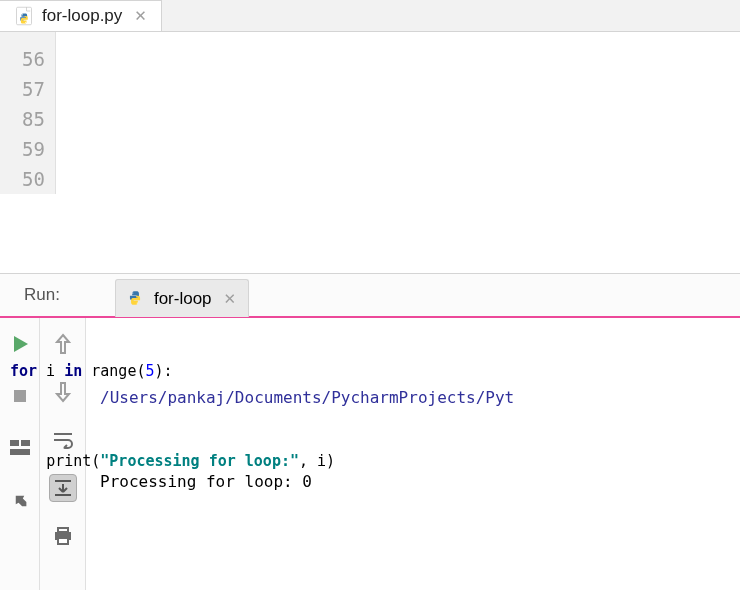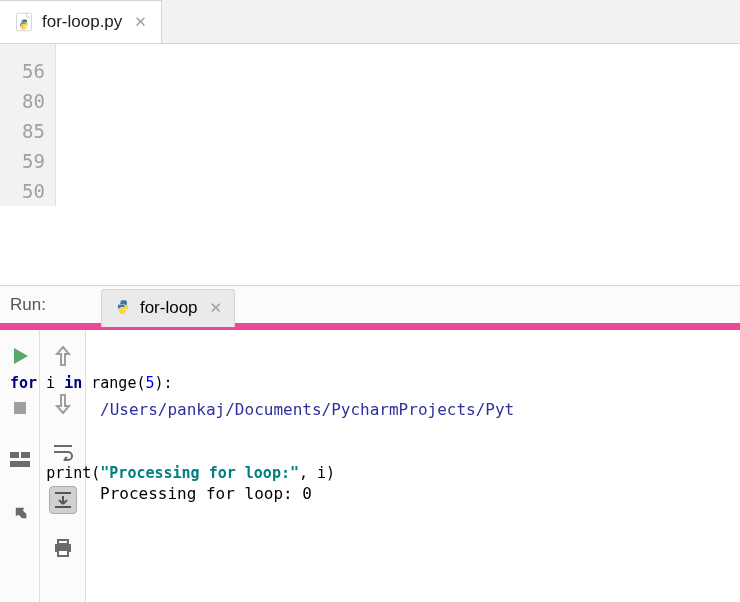--- a/index.html
+++ b/index.html
@@ -9,21 +9,21 @@
     font-family: "Menlo", "Consolas", monospace;
     font-size: 18px;
     background: #ffffff;
     overflow: hidden;
     color: #000;
   }
 
   
   .editor-tabs {
     display: flex;
-    height: 44px;
+    height: 32px;
     background: #f2f2f2;
     border-bottom: 1px solid #d4d4d4;
   }
   .editor-tab {
     display: flex;
     align-items: center;
     gap: 8px;
     padding: 0 14px 0 14px;
     background: #ffffff;
     border-right: 1px solid #d4d4d4;
@@ -91,27 +91,26 @@
   .kw { color: #000080; font-weight: bold; }
   .num { color: #0000ff; }
   .plain { color: #000; }
   .strq { color:#008080; font-weight:bold;}
 
   
   .run-header {
     display: flex;
     align-items: center;
     height: 44px;
-    border-bottom: 7px solid #ec4899;
+    border-bottom: 2px solid #ec4899;
     background: #fbfbfb;
     font-family: -apple-system, "Segoe UI", sans-serif;
     font-size: 17px;
     gap: 14px;
-    padding-left: 10px;
-    text-align: right;
+    padding-left: 24px;
   }
   .run-label { color:#555; }
   .run-tab {
     display:flex; align-items:center; gap:8px;
     background:#eaeaea;
     border:1px solid #d4d4d4;
     border-bottom:none;
     padding: 6px 12px 6px 10px;
     border-radius: 3px 3px 0 0;
     height: 38px;
@@ -179,21 +178,21 @@
       </svg>
     </span>
     <span>for-loop.py</span>
     <span class="tab-close">✕</span>
   </div>
 </div>
 
 <div class="editor-body">
   <div class="gutter">
     <div>56</div>
-    <div>80</div>
+    <div>57</div>
     <div>85</div>
     <div>59</div>
     <div>50</div>
   </div>
   <div class="gutter-margin"></div>
   <div class="code">
     <div class="code-line"><span></span></div>
     <div class="code-line"><span class="kw">for</span><span class="plain"> i </span><span class="kw">in</span><span class="plain"> </span><span class="plain">range</span><span class="plain">(</span><span class="num">5</span><span class="plain">)</span><span class="plain">:</span></div>
     <div class="code-line"><span class="plain">    </span><span class="plain">print</span><span class="plain">(</span><span class="strq">"Processing for loop:"</span><span class="plain">, i)</span></div>
     <div class="code-line"><span></span></div>

